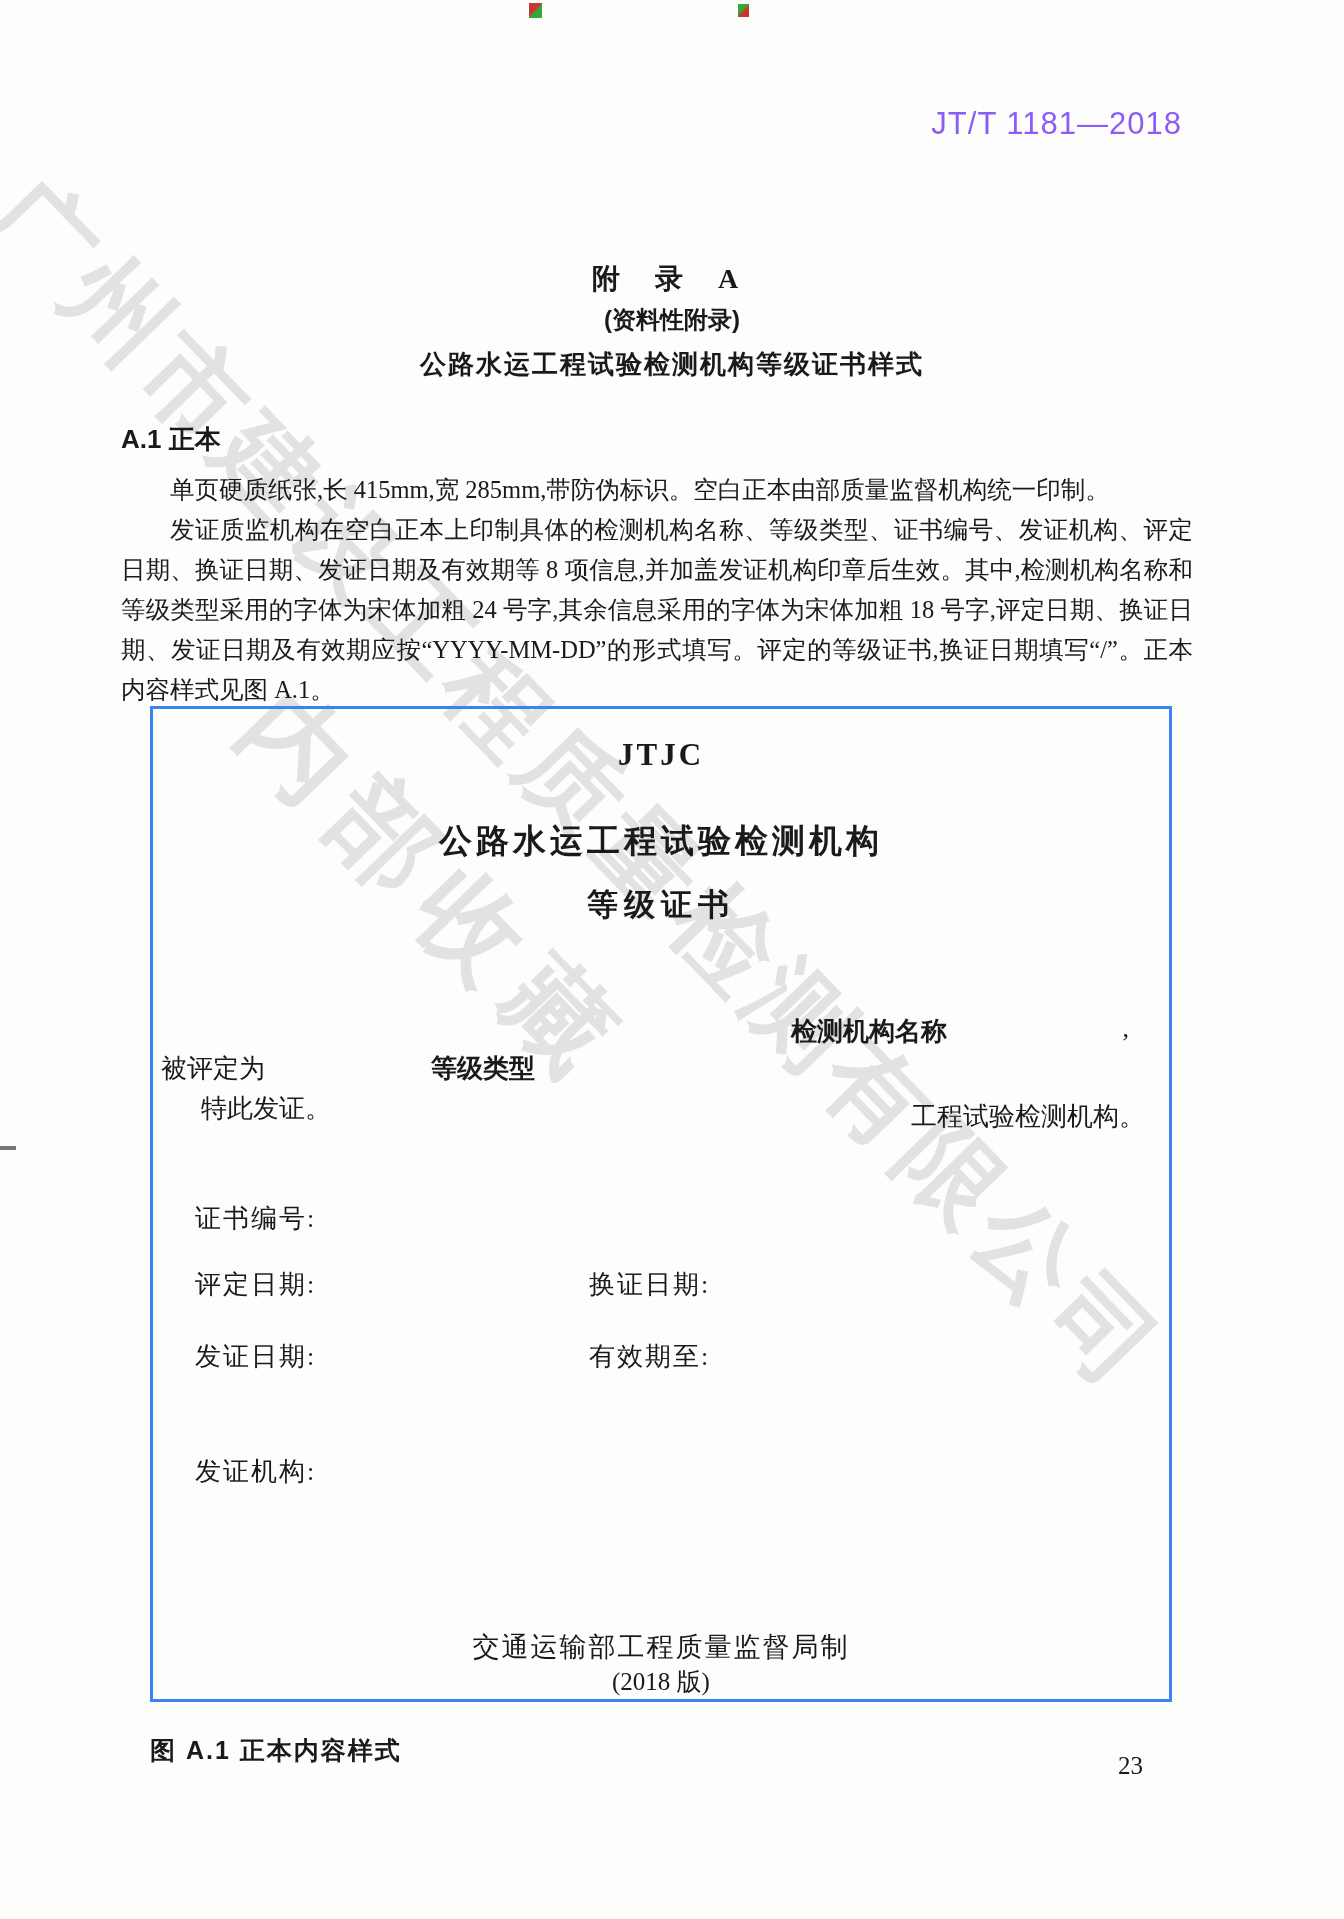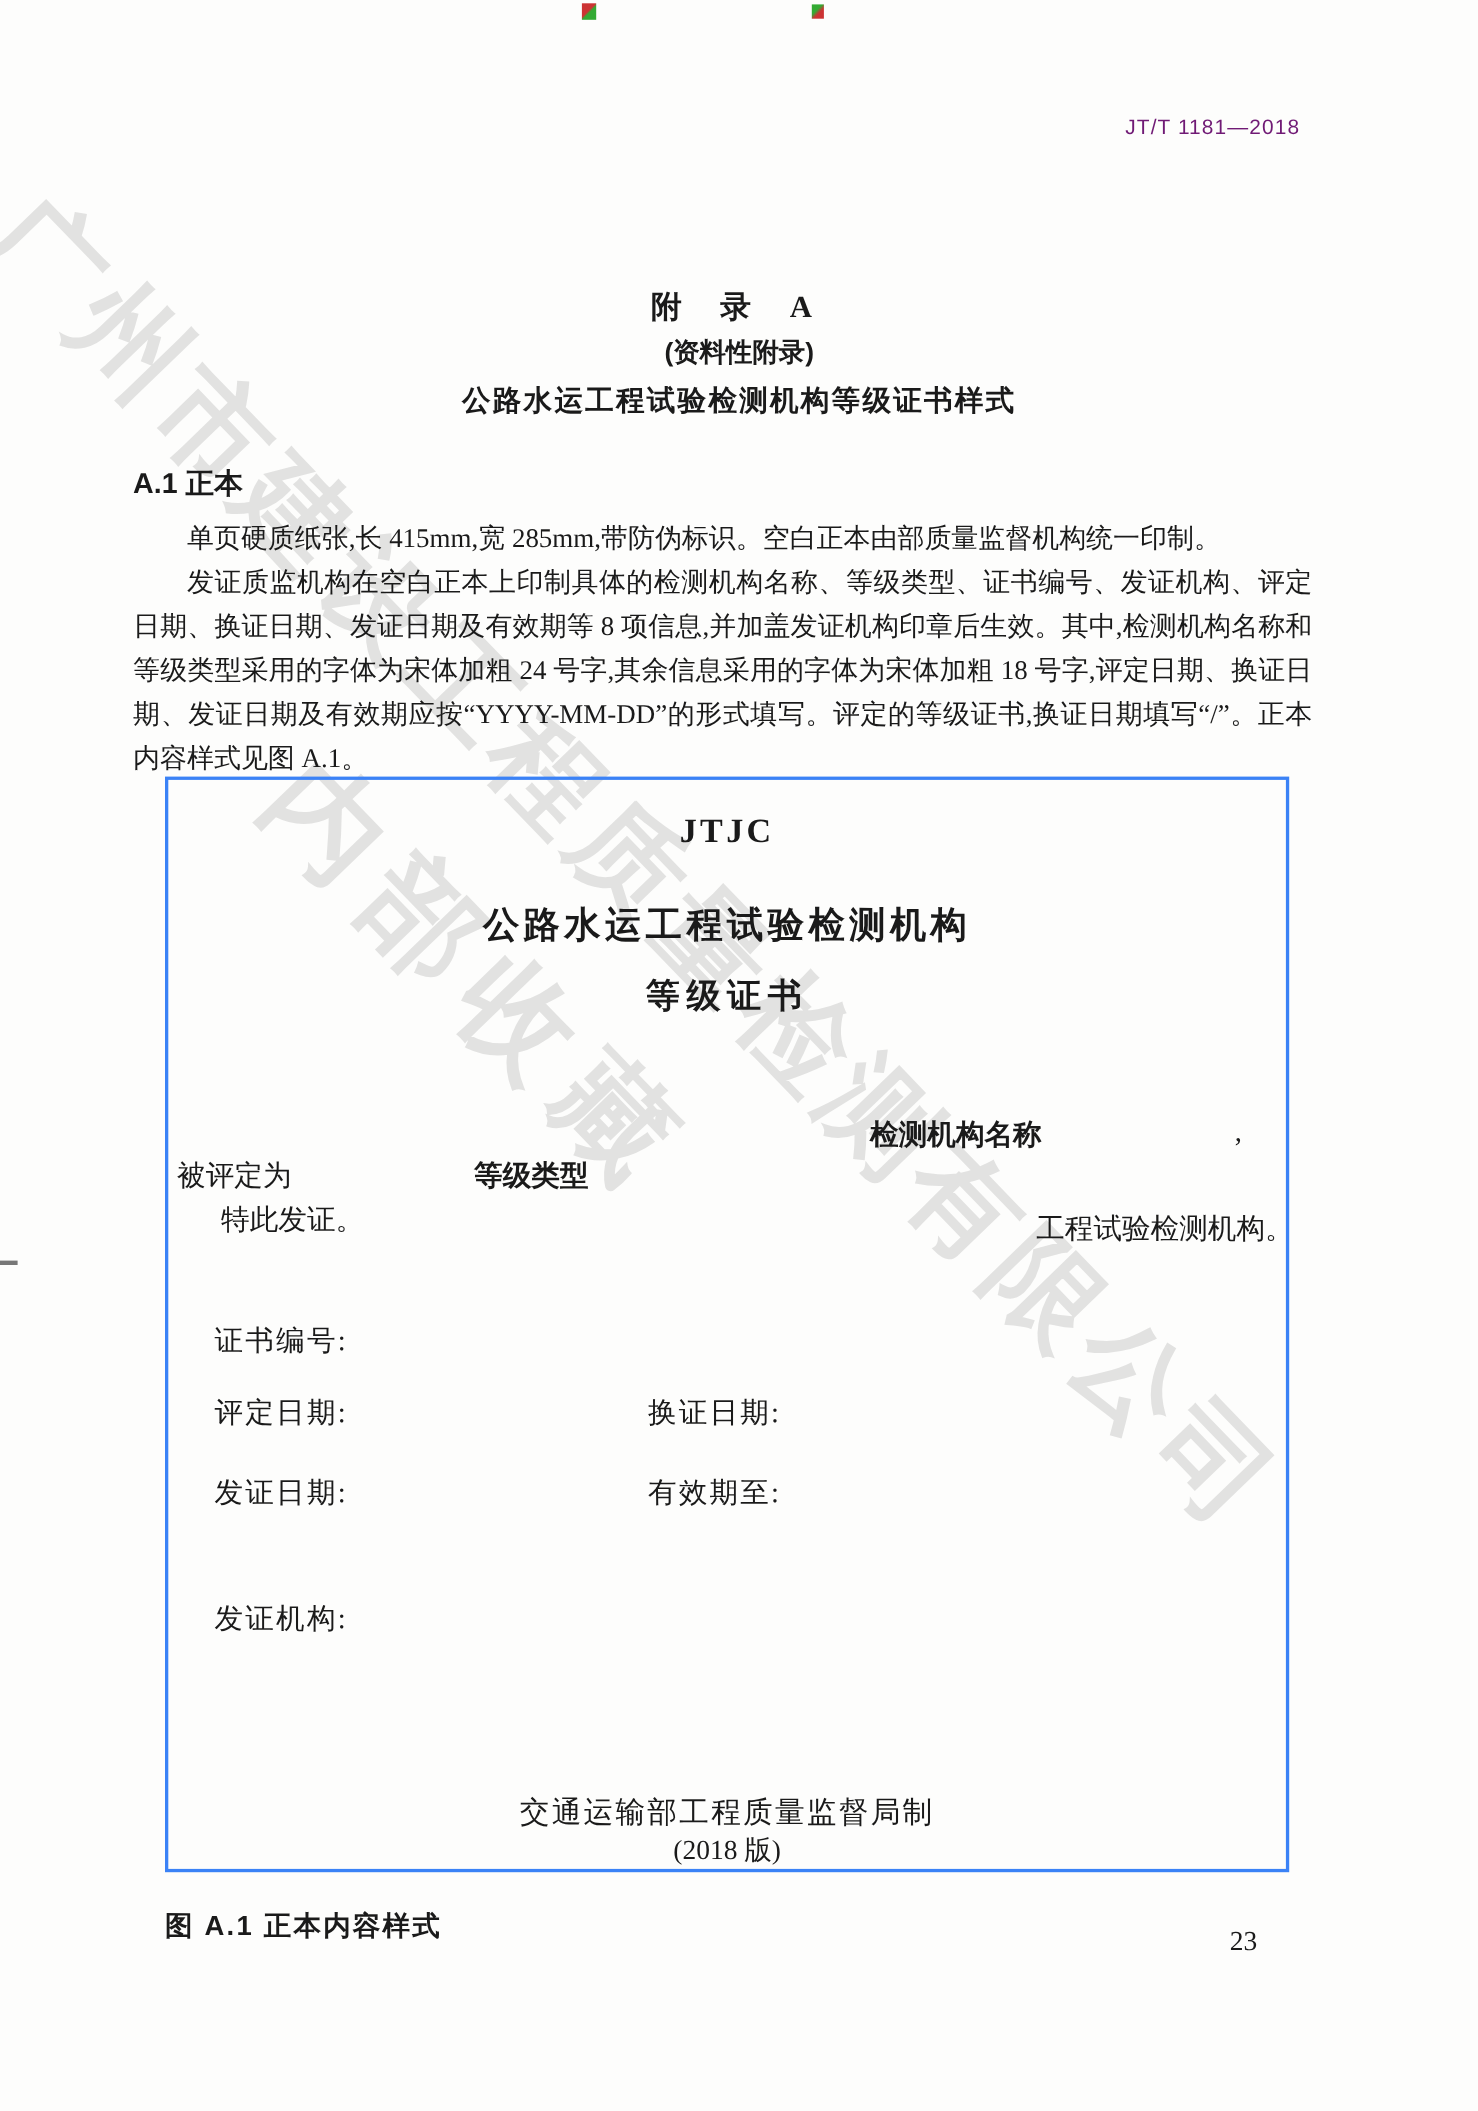--- a/index.html
+++ b/index.html
@@ -31,21 +31,21 @@
   .artifact-a{left:529px;top:3px;width:13px;height:15px;
     background:linear-gradient(135deg,#cc3333 45%,#33aa33 55%);}
   .artifact-b{left:738px;top:4px;width:11px;height:13px;
     background:linear-gradient(135deg,#33aa33 40%,#cc3333 60%);}
   .artifact-c{left:0px;top:1146px;width:16px;height:4px;background:#777;}
   
   .layer{position:absolute;left:0;top:0;width:100%;height:100%;z-index:1;}
   .hdr{
     position:absolute;top:106px;right:162px;
     font-family:"Liberation Sans", sans-serif;
-    font-size:19px;letter-spacing:1px;color:#701a75;
+    font-size:31px;letter-spacing:1px;color:#8b5cf6;
   }
   .t-center{position:absolute;left:0;width:100%;text-align:center;}
   .title1{top:260px;font-family:Liberation Serif, serif;font-weight:bold;font-size:28px;letter-spacing:14px;}
   .title2{top:304px;font-family:"Liberation Sans", sans-serif;font-weight:bold;font-size:24px;}
   .title3{top:347px;font-family:"Liberation Sans", sans-serif;font-weight:bold;font-size:26px;letter-spacing:2px;}
   .sec-heading{
     position:absolute;left:121px;top:422px;
     font-family:"Liberation Sans", sans-serif;font-weight:bold;font-size:26px;
   }
   .bodytext{
@@ -60,21 +60,21 @@
     background:transparent;
     text-decoration:underline;
   }
   .cert .c-center{position:absolute;left:0;width:100%;text-align:center;}
   .c-logo{top:28px;font-family:"Liberation Serif", serif;font-weight:bold;font-size:31px;letter-spacing:3px;}
   .c-org{top:110px;font-weight:bold;font-size:33px;letter-spacing:4px;}
   .c-title{top:175px;font-weight:bold;font-size:31px;letter-spacing:6px;}
   .c-row{position:absolute;left:0;width:100%;height:40px;font-size:26px;}
   .c-row .abs{position:absolute;white-space:nowrap;}
   .row1{top:305px;}
-  .row2{top:342px;padding-left:31px;}
+  .row2{top:342px;}
   .row3{top:382px;}
   .bold-ph{font-family:"Liberation Sans", sans-serif;font-weight:bold;}
   .c-field{position:absolute;font-size:26px;white-space:nowrap;letter-spacing:2px;}
   .f-certno{left:42px;top:492px;}
   .f-assess{left:42px;top:558px;}
   .f-renew{left:436px;top:558px;}
   .f-issue{left:42px;top:630px;}
   .f-valid{left:436px;top:630px;text-align:center;}
   .f-issuer{left:42px;top:745px;}
   .c-footer1{top:920px;font-size:27px;letter-spacing:2px;}

